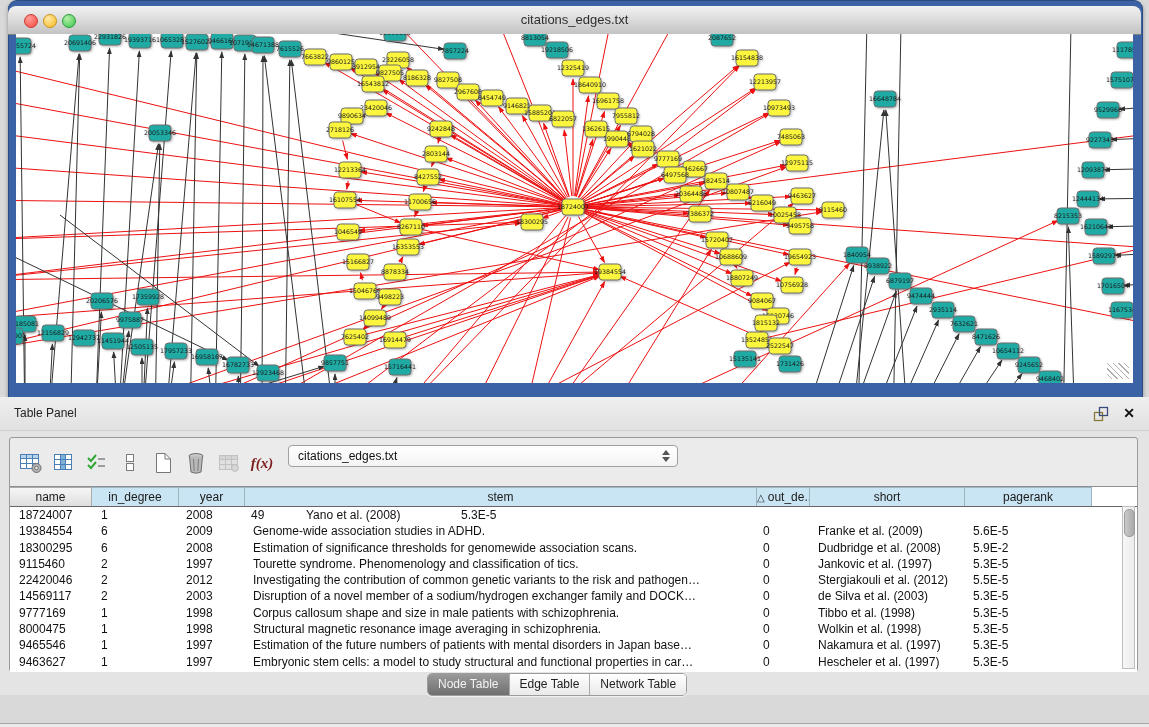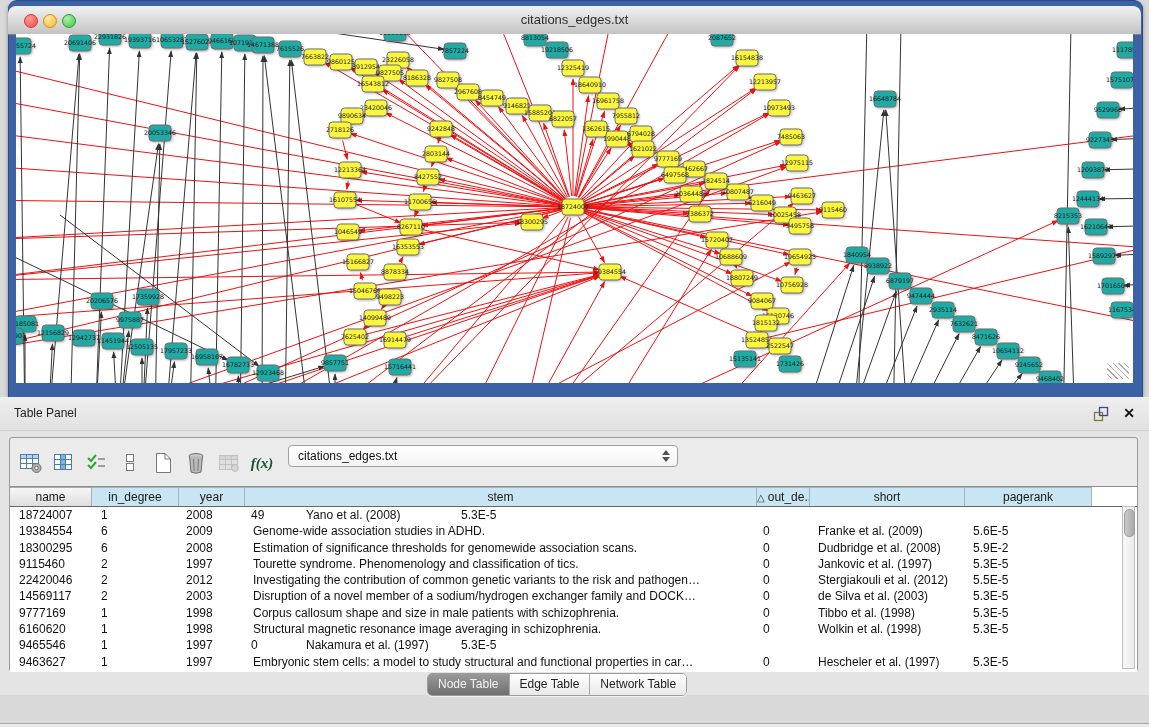--- a/index.html
+++ b/index.html
@@ -29,21 +29,21 @@
                 background:linear-gradient(#efefef,#e1e1e1);border-bottom:1px solid #cfcfcf;}
   .panel-title{position:absolute;left:14px;top:0;height:33px;line-height:33px;font-size:12px;color:#222;}
   .panel-float{position:absolute;right:40px;top:9px;width:16px;height:16px;cursor:pointer;}
   .panel-close{position:absolute;right:12px;top:7px;width:16px;height:18px;font-size:14px;
                font-weight:bold;color:#111;text-align:center;line-height:18px;cursor:pointer;}
   .tp-container{position:absolute;left:9px;top:40px;width:1129px;height:235px;
                 border:1px solid #999;border-radius:3px;background:#ebebeb;box-sizing:border-box;}
   .toolbar{position:absolute;left:8px;top:8px;height:34px;display:flex;align-items:center;}
   .tb-btn{width:26px;height:26px;margin-right:7px;display:inline-flex;align-items:center;
           justify-content:center;cursor:pointer;}
-  .fx{font-family:"Liberation Serif",serif;font-style:italic;font-weight:bold;font-size:15px;color:#14532d;}
+  .fx{font-family:"Liberation Serif",serif;font-style:italic;font-weight:bold;font-size:15px;color:#7f1d1d;}
   .combo{position:absolute;left:278px;top:7px;width:390px;height:22px;background:linear-gradient(#ffffff,#f4f4f4);
          border:1px solid #a0a0a0;border-radius:4px;box-sizing:border-box;font-size:12px;color:#111;
          line-height:20px;padding-left:9px;cursor:pointer;}
   .combo .stepper{position:absolute;right:7px;top:3px;width:9px;height:14px;}
   .combo .stepper:before{content:"";position:absolute;left:1px;top:1px;border-left:4px solid transparent;
          border-right:4px solid transparent;border-bottom:5px solid #555;}
   .combo .stepper:after{content:"";position:absolute;left:1px;bottom:1px;border-left:4px solid transparent;
          border-right:4px solid transparent;border-top:5px solid #555;}
   
   .tbl-viewport{position:absolute;left:0px;top:48px;width:1127px;height:185px;background:#fff;
@@ -940,32 +940,33 @@
             <div class="trow">
               <div class="td c0">9777169</div>
               <div class="td c1">1</div>
               <div class="td c2">1998</div>
               <div class="td c3">Corpus callosum shape and size in male patients with schizophrenia.</div>
               <div class="td c4">0</div>
               <div class="td c5">Tibbo et al. (1998)</div>
               <div class="td c6">5.3E-5</div>
             </div>
             <div class="trow">
-              <div class="td c0">6160620</div>
+              <div class="td c0">8000475</div>
               <div class="td c1">1</div>
               <div class="td c2">1998</div>
               <div class="td c3">Structural magnetic resonance image averaging in schizophrenia.</div>
               <div class="td c4">0</div>
               <div class="td c5">Wolkin et al. (1998)</div>
               <div class="td c6">5.3E-5</div>
             </div>
             <div class="trow">
               <div class="td c0">9465546</div>
               <div class="td c1">1</div>
               <div class="td c2">1997</div>
+              <div class="td c3">Estimation of the future numbers of patients with mental disorders in Japan base…</div>
               <div class="td c4">0</div>
               <div class="td c5">Nakamura et al. (1997)</div>
               <div class="td c6">5.3E-5</div>
             </div>
             <div class="trow">
               <div class="td c0">9463627</div>
               <div class="td c1">1</div>
               <div class="td c2">1997</div>
               <div class="td c3">Embryonic stem cells: a model to study structural and functional properties in car…</div>
               <div class="td c4">0</div>

